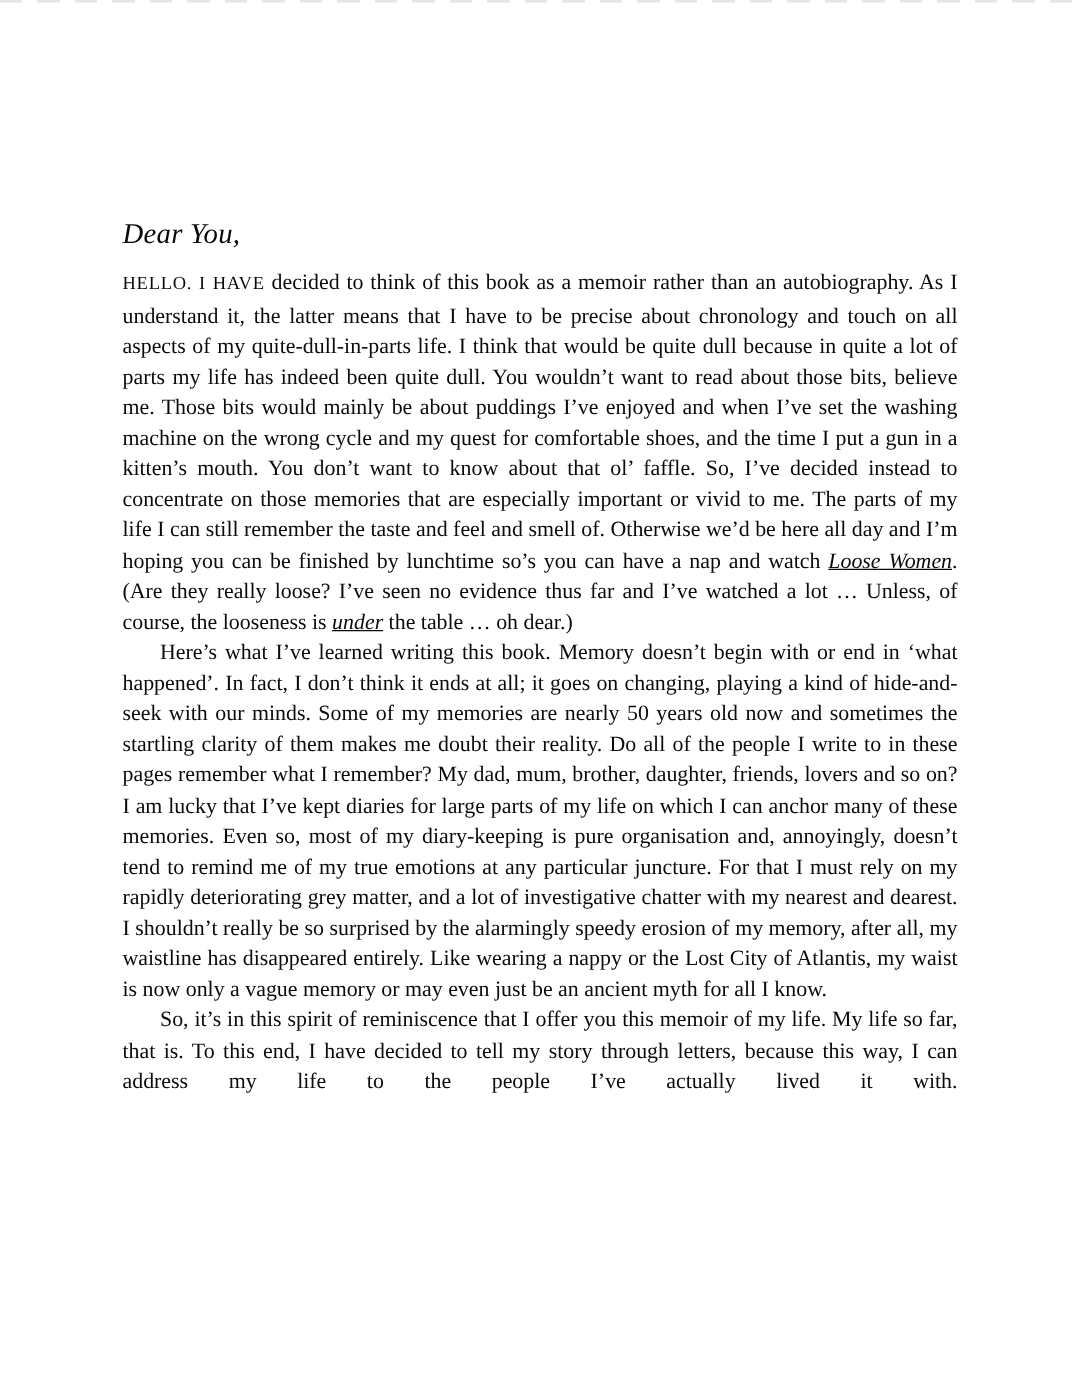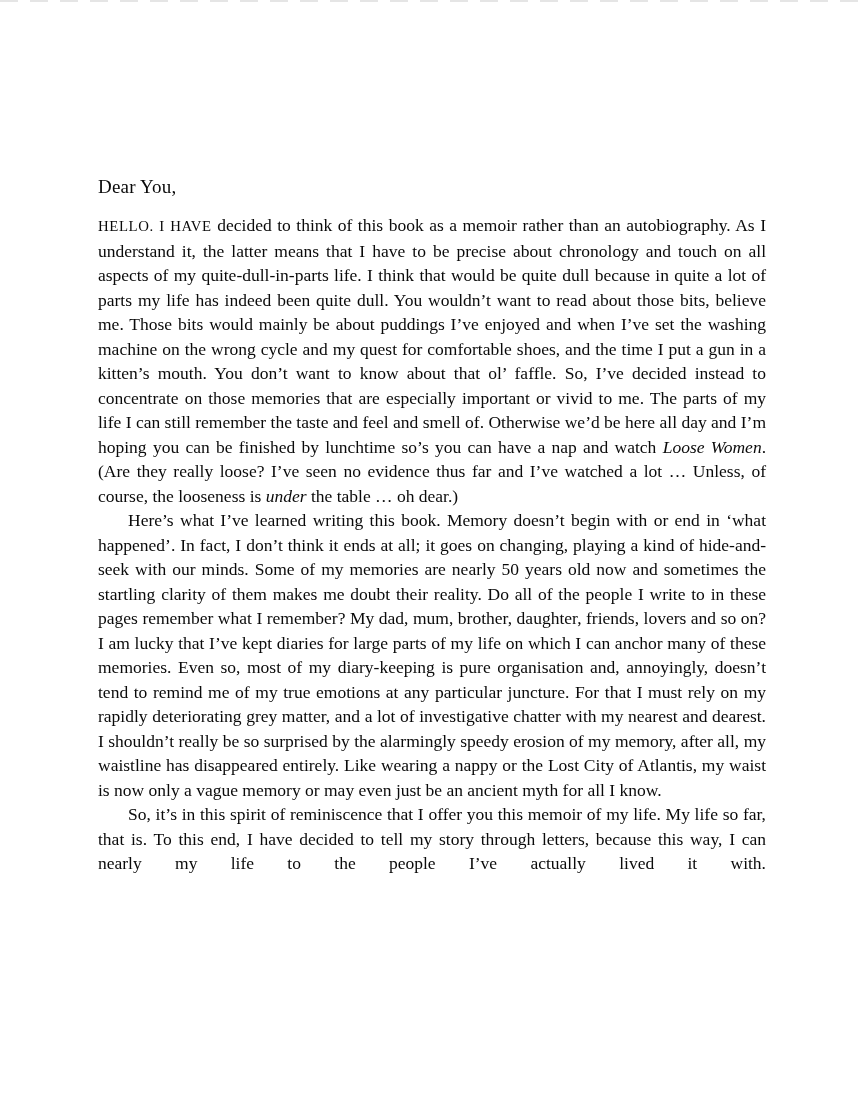--- a/index.html
+++ b/index.html
@@ -32,22 +32,23 @@
     top: 0;
     width: 668px;
     height: 1120px;
   }
   .heading {
     position: absolute;
     top: 170px;
     left: 0;
     margin: 0;
     font-family: "Liberation Serif", serif;
+    font-style: italic;
     font-weight: 400;
-    font-size: 19px;
+    font-size: 23px;
     line-height: 34px;
     color: #0a0a0a;
     letter-spacing: 0.2px;
   }
   .body-text {
     position: absolute;
     top: 213px;
     left: 0;
     width: 668px;
     color: #0a0a0a;
@@ -66,33 +67,34 @@
   .justify-last {
     text-align-last: justify;
   }
   .lead {
     font-size: 14.8px;
     letter-spacing: 0.6px;
     margin-top: 24px;
   }
   .it {
     font-style: italic;
+    text-decoration: underline;
   }
 </style>
 </head>
 <body>
 
 <div class="top-edge"></div>
 
 <div class="page">
 
   <h1 class="heading">Dear You,</h1>
 
   <div class="body-text">
 
     <p><span class="lead">HELLO. I HAVE</span><span> decided to think of this book as a memoir rather than an autobiography. As I understand it, the latter means that I have to be precise about chronology and touch on all aspects of my quite-dull-in-parts life. I think that would be quite dull because in quite a lot of parts my life has indeed been quite dull. You wouldn’t want to read about those bits, believe me. Those bits would mainly be about puddings I’ve enjoyed and when I’ve set the washing machine on the wrong cycle and my quest for comfortable shoes, and the time I put a gun in a kitten’s mouth. You don’t want to know about that ol’ faffle. So, I’ve decided instead to concentrate on those memories that are especially important or vivid to me. The parts of my life I can still remember the taste and feel and smell of. Otherwise we’d be here all day and I’m hoping you can be finished by lunchtime so’s you can have a nap and watch </span><span class="it">Loose Women</span><span>. (Are they really loose? I’ve seen no evidence thus far and I’ve watched a lot … Unless, of course, the looseness is </span><span class="it">under</span><span> the table … oh dear.)</span></p>
 
     <p class="indent">Here’s what I’ve learned writing this book. Memory doesn’t begin with or end in ‘what happened’. In fact, I don’t think it ends at all; it goes on changing, playing a kind of hide-and-seek with our minds. Some of my memories are nearly 50 years old now and sometimes the startling clarity of them makes me doubt their reality. Do all of the people I write to in these pages remember what I remember? My dad, mum, brother, daughter, friends, lovers and so on? I am lucky that I’ve kept diaries for large parts of my life on which I can anchor many of these memories. Even so, most of my diary-keeping is pure organisation and, annoyingly, doesn’t tend to remind me of my true emotions at any particular juncture. For that I must rely on my rapidly deteriorating grey matter, and a lot of investigative chatter with my nearest and dearest. I shouldn’t really be so surprised by the alarmingly speedy erosion of my memory, after all, my waistline has disappeared entirely. Like wearing a nappy or the Lost City of Atlantis, my waist is now only a vague memory or may even just be an ancient myth for all I know.</p>
 
-    <p class="indent justify-last">So, it’s in this spirit of reminiscence that I offer you this memoir of my life. My life so far, that is. To this end, I have decided to tell my story through letters, because this way, I can nearly my life to the people I’ve actually lived it with.</p>
+    <p class="indent justify-last">So, it’s in this spirit of reminiscence that I offer you this memoir of my life. My life so far, that is. To this end, I have decided to tell my story through letters, because this way, I can address my life to the people I’ve actually lived it with.</p>
 
   </div>
 </div>
 
 </body></html>

